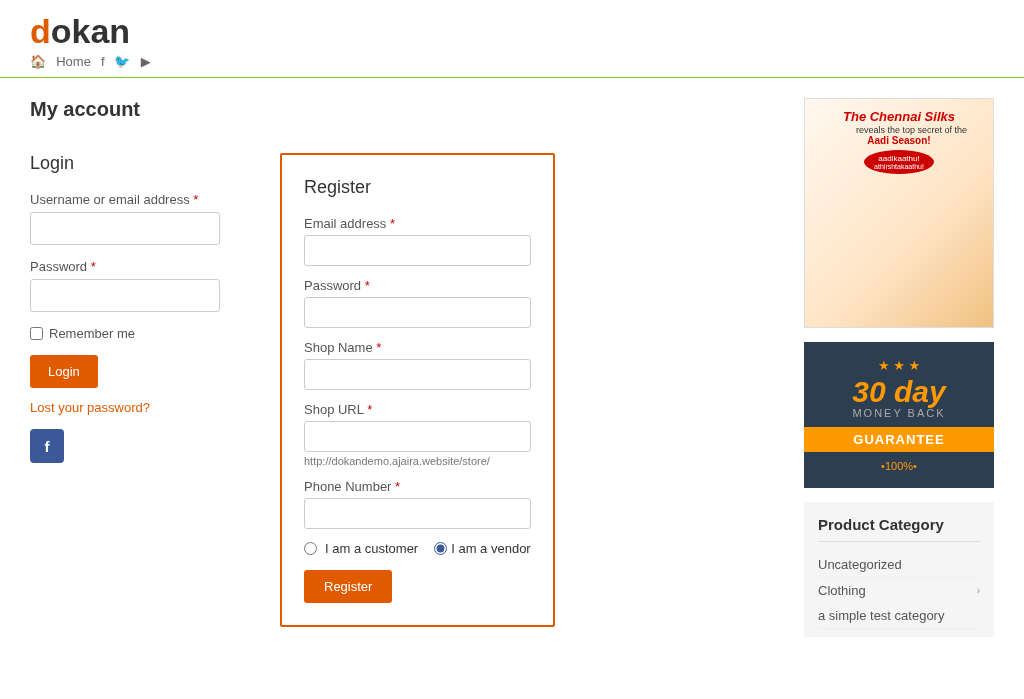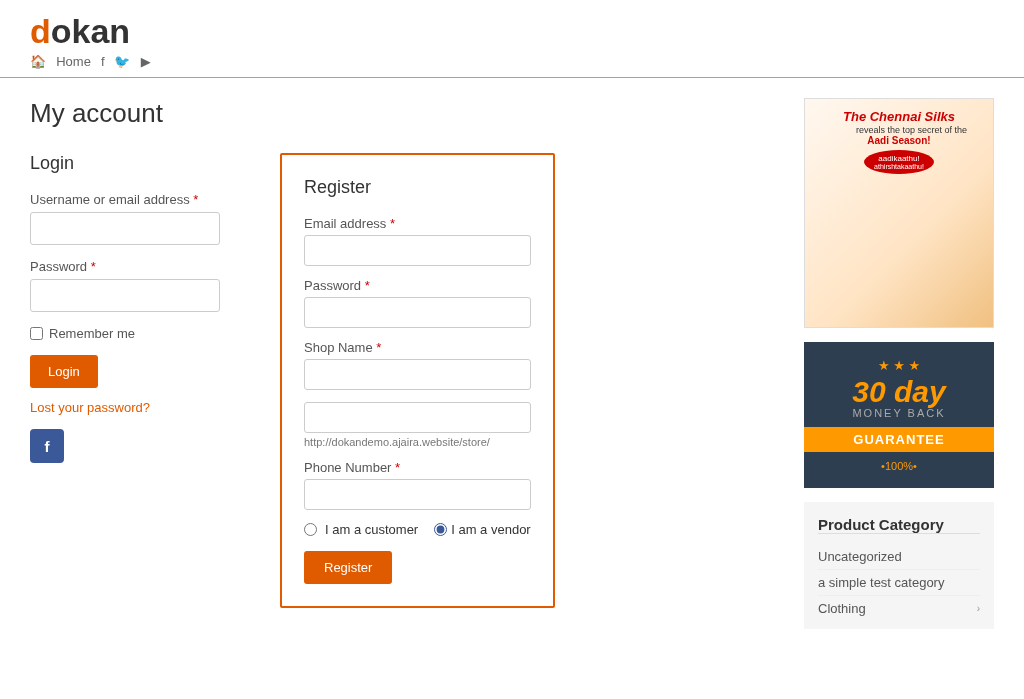--- a/index.html
+++ b/index.html
@@ -17,21 +17,21 @@
     <a style="color:#666; text-decoration:none; font-size:13px;">Home</a>
     <span style="color:#666; cursor:pointer; font-size:13px;">f</span>
     <span style="color:#666; cursor:pointer; font-size:13px;">🐦</span>
     <span style="color:#666; cursor:pointer; font-size:13px;">▶</span>
   </div>
 </div>
 
 <div style="display:flex; padding:20px 30px; gap:0; max-width:1024px;">
 
   <div style="flex:1; display:flex; flex-direction:column;">
-    <h1 style="font-size:26px; font-weight:400; color:#333; margin-bottom:24px;">My account</h1>
+    <h1 style="font-size:20px; font-weight:700; color:#333; margin-bottom:32px;">My account</h1>
 
     <div style="display:flex; gap:30px; align-items:flex-start;">
 
       <div style="flex:0 0 220px;">
         <h2 style="font-size:18px; font-weight:400; color:#333; margin-bottom:18px;">Login</h2>
 
         <div style="margin-bottom:14px;">
           <label style="display:block; margin-bottom:5px; font-size:13px; color:#555;">
             <span>Username or email address</span>
             <span style="color:#cc0000;"> *</span>
@@ -81,20 +81,24 @@
 
         <div style="margin-bottom:12px;">
           <label style="display:block; margin-bottom:4px; font-size:13px; color:#555;">
             <span>Shop Name</span>
             <span style="color:#cc0000;"> *</span>
           </label>
           <input type="text" style="width: 100%; border: 1px solid rgb(204, 204, 204); border-radius: 3px; padding: 7px 9px; font-size: 13px; outline: none;">
         </div>
 
         <div style="margin-bottom:12px;">
+          <label style="display:block; margin-bottom:4px; font-size:13px; color:#555;">
+            <span>Shop URL</span>
+            <span style="color:#cc0000;"> *</span>
+          </label>
           <input type="text" style="width: 100%; border: 1px solid rgb(204, 204, 204); border-radius: 3px; padding: 7px 9px; font-size: 13px; outline: none;">
           <div style="font-size:11px; color:#777; margin-top:3px;">http://dokandemo.ajaira.website/store/</div>
         </div>
 
         <div style="margin-bottom:12px;">
           <label style="display:block; margin-bottom:4px; font-size:13px; color:#555;">
             <span>Phone Number</span>
             <span style="color:#cc0000;">*</span>
           </label>
           <input type="text" style="width: 100%; border: 1px solid rgb(204, 204, 204); border-radius: 3px; padding: 7px 9px; font-size: 13px; outline: none;">
@@ -140,24 +144,24 @@
       <div style="color:#ff9900; font-size:13px; margin-bottom:4px;">★ ★ ★</div>
       <div style="font-size:30px; color:#ff9900; font-weight:bold; font-style:italic; line-height:1;">30 day</div>
       <div style="font-size:11px; color:#aaa; letter-spacing:2px;">MONEY BACK</div>
       <div style="background:#ff9900; color:#fff; font-size:13px; font-weight:bold; padding:5px 0; margin:8px -10px; letter-spacing:1px;">
         <span>GUARANTEE</span>
       </div>
       <div style="color:#ff9900; font-size:11px; margin-top:4px;">•100%•</div>
     </div>
 
     <div style="background:#f5f5f5; padding:14px 14px 8px;">
-      <h3 style="font-size:15px; font-weight:bold; color:#333; margin-bottom:10px; border-bottom:1px solid #ddd;">Product Category</h3>
+      <h3 style="font-size:15px; font-weight:bold; color:#333; margin-bottom:10px; padding-bottom:8px; border-bottom:1px solid #ddd;">Product Category</h3>
       <div style="font-size:13px; color:#555; padding:5px 0; border-bottom:1px solid #eee; cursor:pointer;">Uncategorized</div>
-      <div style="font-size:13px; color:#555; padding:5px 0; border-bottom:1px solid #eee; cursor:pointer;">a simple test category</div>
       <div style="font-size:13px; color:#555; padding:5px 0; cursor:pointer; display:flex; justify-content:space-between; align-items:center;">
         <span>Clothing</span>
         <span style="font-size:10px; color:#999;">›</span>
       </div>
+      <div style="font-size:13px; color:#555; padding:5px 0; border-bottom:1px solid #eee; cursor:pointer;">a simple test category</div>
     </div>
 
   </div>
 
 </div>
 
 </body></html>

